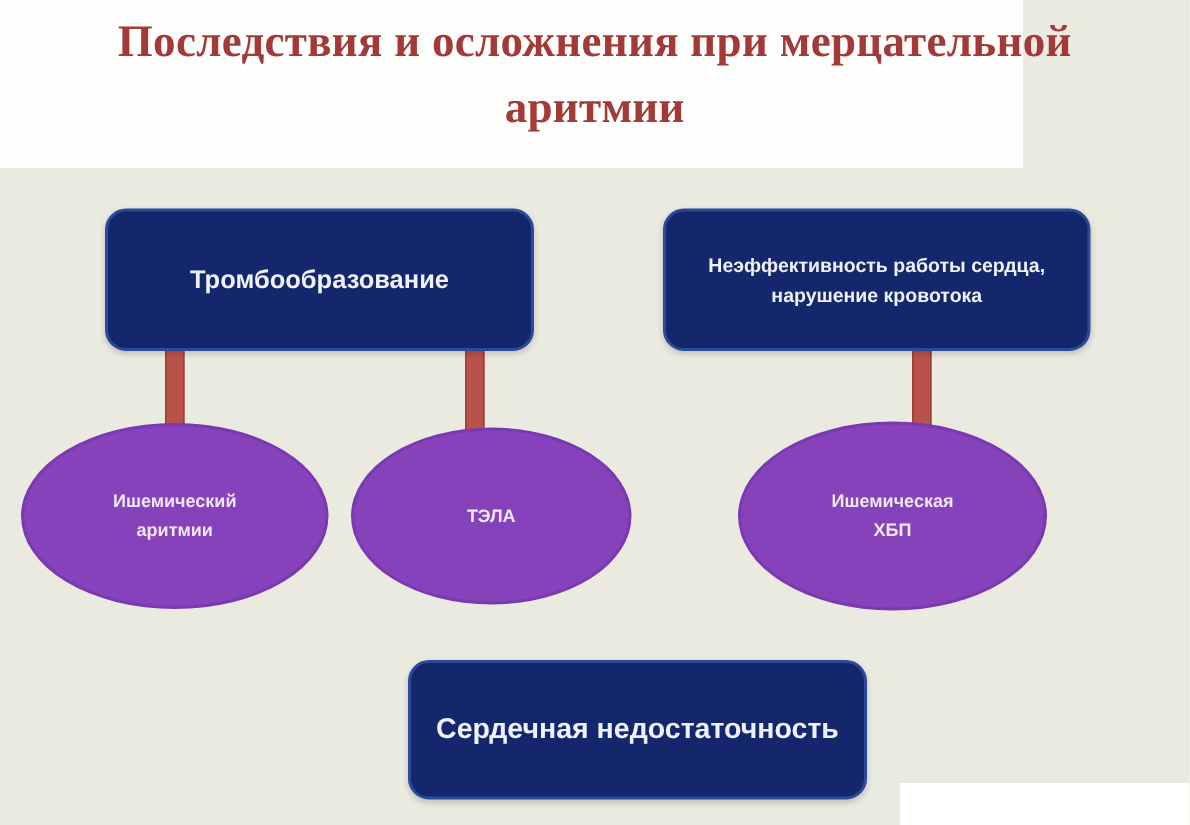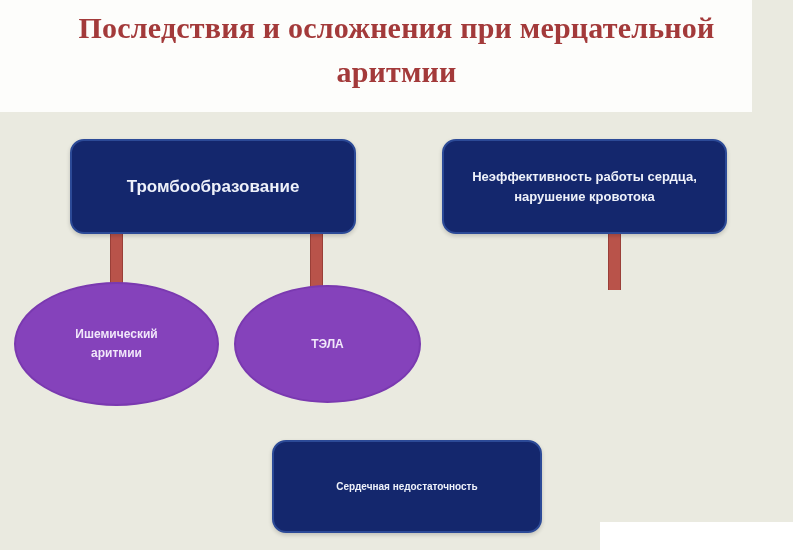--- a/index.html
+++ b/index.html
@@ -20,21 +20,21 @@
     height: 550px;
     background: #eaeae0;
     overflow: hidden;
   }
 
   
   #header {
     position: absolute;
     left: 0;
     top: 0;
-    width: 752px;
+    width: 682px;
     height: 112px;
     background: #fdfdfb;
     z-index: 5;
   }
   #slide-title {
     position: absolute;
     left: 26px;
     top: 6px;
     width: 741px;
     text-align: center;
@@ -104,23 +104,23 @@
     left: 442px;
     top: 139px;
     width: 285px;
     height: 95px;
     font-size: 13px;
     line-height: 20px;
   }
   #box-bottom {
     left: 272px;
     top: 440px;
-    width: 270px;
+    width: 306px;
     height: 93px;
-    font-size: 10px;
+    font-size: 19px;
     line-height: 25px;
   }
 
   
   .ellipse {
     position: absolute;
     box-sizing: border-box;
     background: #8542bb;
     border: 2px solid #7a39b0;
     border-radius: 50%;
@@ -171,18 +171,24 @@
     <div class="txt">
       <span>Ишемический</span><br>
       <span>аритмии</span>
     </div>
   </div>
 
   <div class="ellipse" id="ell-heart">
     <div class="txt">ТЭЛА</div>
   </div>
 
+  <div class="ellipse" id="ell-kidney">
+    <div class="txt">
+      <span>Ишемическая</span><br>
+      <span>ХБП</span>
+    </div>
+  </div>
 
   <div class="navy-box" id="box-bottom">
     <div class="txt">Сердечная недостаточность</div>
   </div>
 
 </div>
 
 </body></html>

